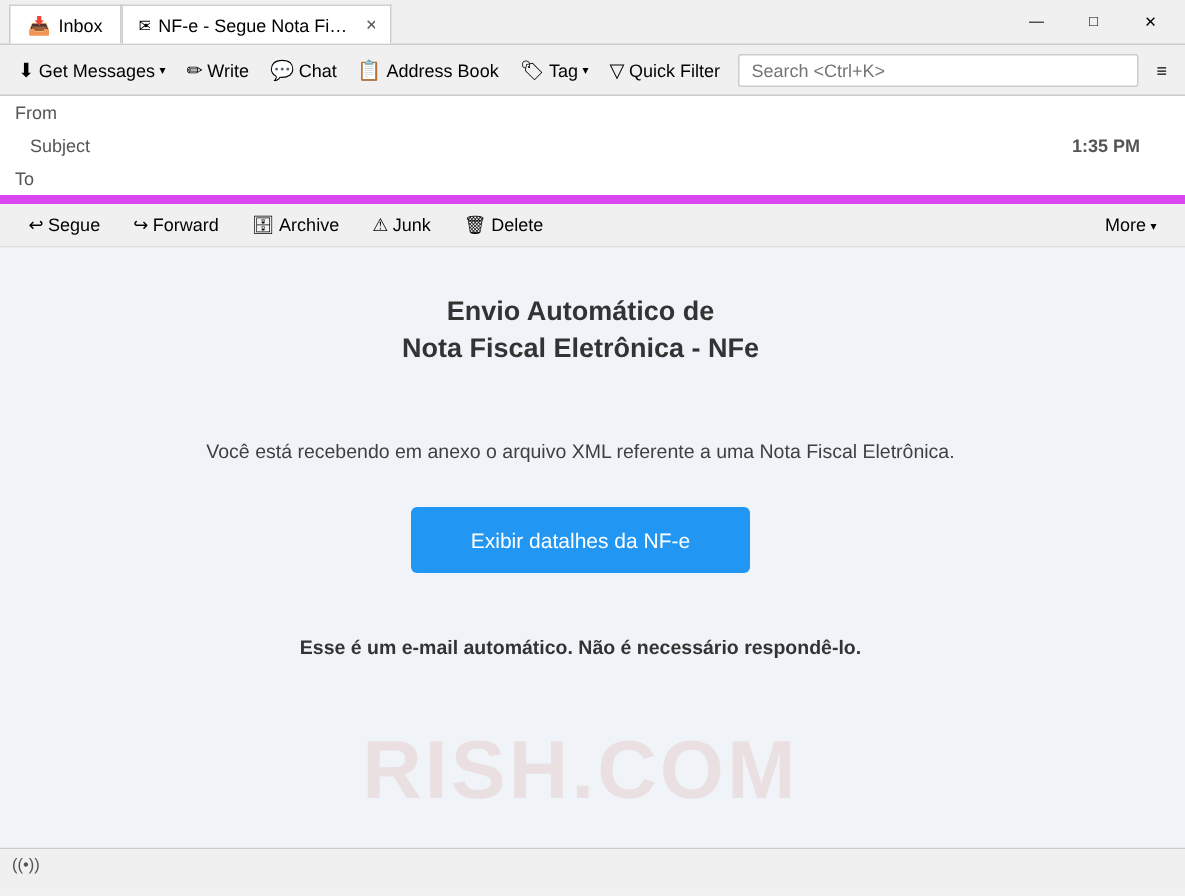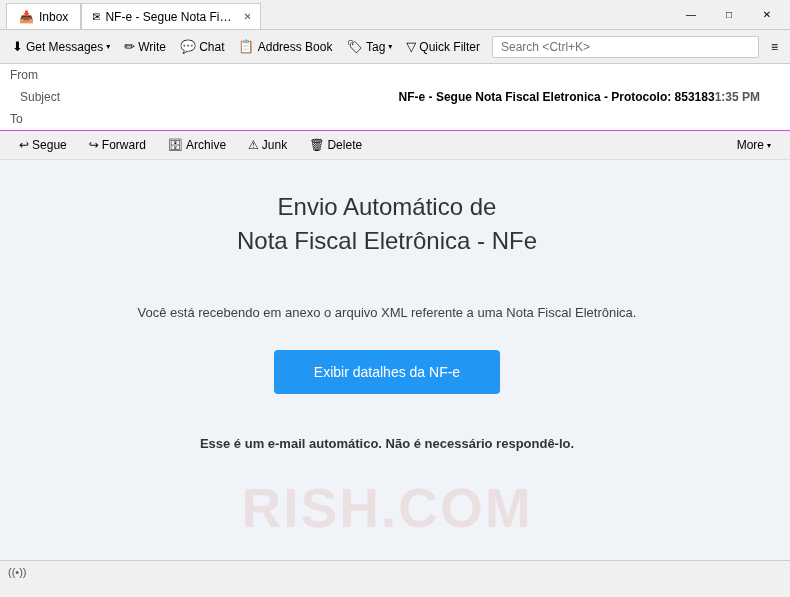--- a/index.html
+++ b/index.html
@@ -54,21 +54,21 @@
     .toolbar-search input {
       width: 100%; padding: 3px 8px;
       border: 1px solid #ccc; border-radius: 2px;
       font-size: 12px; background: #fff;
     }
     .toolbar-menu { margin-left: auto; }
     .dropdown-arrow { font-size: 8px; }
 
     
     .email-header {
-      background: #fff; border-bottom: 1px solid #d946ef;
+      background: #fff; border-bottom: 6px solid #d946ef;
       padding: 0;
     }
     .email-meta-row {
       display: flex; align-items: center;
       padding: 3px 10px; min-height: 22px;
     }
     .email-meta-row.subject-row { font-weight: bold; font-size: 12px; text-align: right; }
     .email-label { color: #555; width: 50px; font-size: 12px; flex-shrink: 0; }
     .email-value { flex: 1; font-size: 12px; }
     .email-time { color: #555; font-size: 12px; margin-left: auto; padding-right: 20px; }
@@ -109,21 +109,21 @@
     }
     .watermark-bottom {
       position: absolute; bottom: 20px; left: 0; right: 16px;
       text-align: center; font-size: 55px; font-weight: 900;
       color: #c0392b; letter-spacing: 2px;
       opacity: 0.1; pointer-events: none;
     }
 
     
     .email-title {
-      font-size: 24px; font-weight: 400;
+      font-size: 18px; font-weight: 700;
       color: #333; margin-bottom: 48px;
       line-height: 1.4; position: relative; z-index: 2;
     }
     .email-description {
       font-size: 13px; color: #404040;
       margin-bottom: 30px; position: relative; z-index: 2; margin-top: 40px;
     }
     .email-cta-btn {
       display: inline-block;
       background: #2196F3; color: #fff;
@@ -203,21 +203,20 @@
   </button>
 </div>
 
 <div class="email-header">
   <div class="email-meta-row">
     <span class="email-label">From</span>
     <span class="email-value"></span>
   </div>
   <div class="email-meta-row subject-row">
     <span class="email-label" style="font-weight:normal">Subject</span>
-    <span class="email-value">NF-e - Segue Nota Fiscal Eletronica - Protocolo: 853183</span>
     <span class="email-time">1:35 PM</span>
   </div>
   <div class="email-meta-row">
     <span class="email-label">To</span>
     <span class="email-value"></span>
   </div>
 </div>
 
 <div class="action-bar">
   <button class="action-btn">

